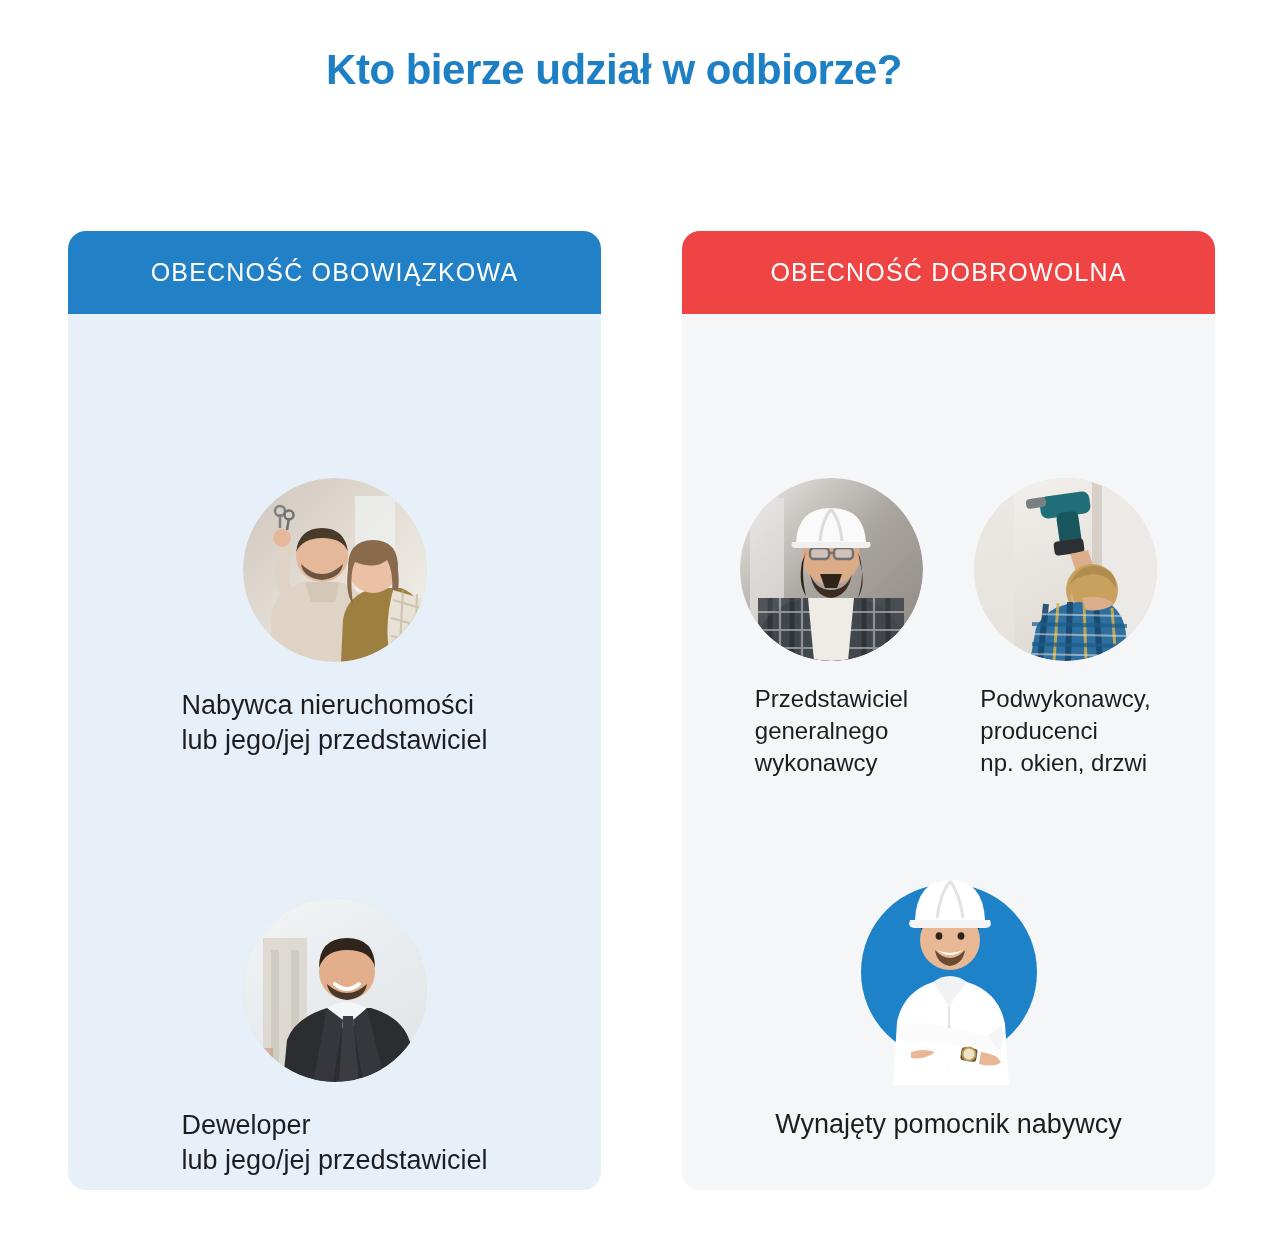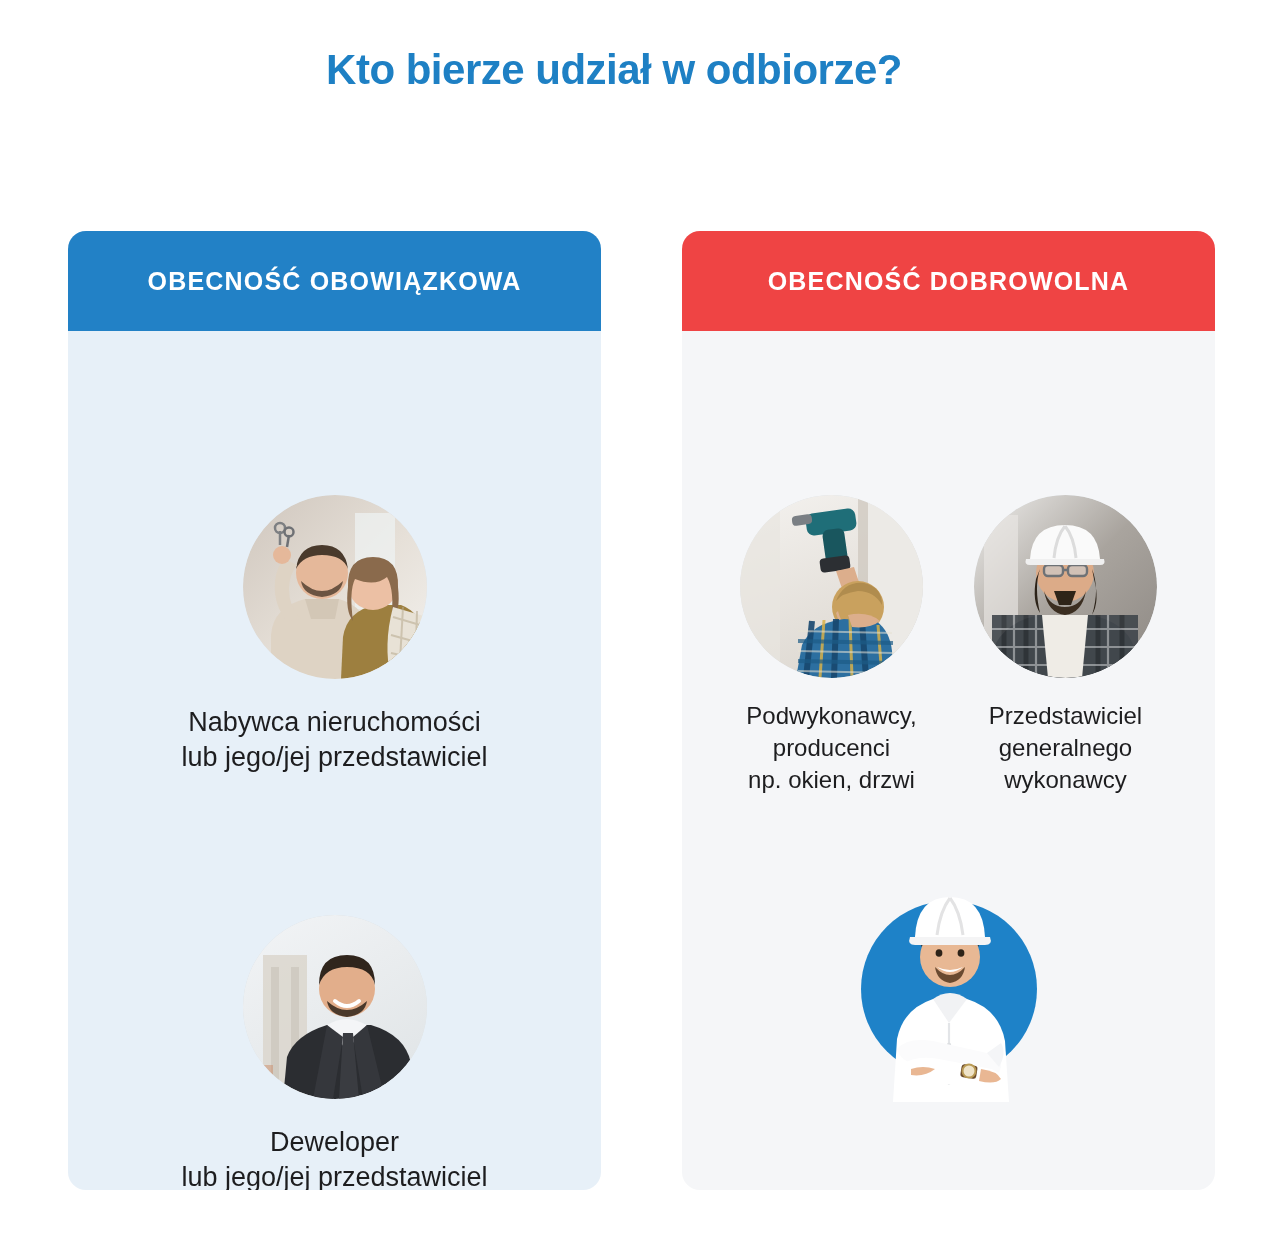--- a/index.html
+++ b/index.html
@@ -21,43 +21,43 @@
   
   .card{
     position:absolute;
     border-radius:18px;
     overflow:hidden;
   }
   .card-mandatory{ left:68px;  top:231px; width:533px; height:959px; background:#E7F0F8; }
   .card-voluntary{ left:682px; top:231px; width:533px; height:959px; background:#F5F6F8; }
 
   .card-header{
-    height:100px;
+    height:83px;
     display:flex; align-items:center; justify-content:center;
     color:#ffffff;
-    font-size:25px; font-weight:bold; letter-spacing:1.2px;
+    font-size:25px; font-weight:normal; letter-spacing:1.2px;
   }
   .hdr-blue{ background:#2281C6; }
   .hdr-gray{ background:#ef4444; }
 
   .card-body{ position:relative; width:100%; }
 
   
   .person{ display:flex; flex-direction:column; align-items:center; }
 
   .photo{
     border-radius:50%;
     overflow:hidden;
     position:relative;
     background:#dfe3e6;
   }
   .photo svg{ display:block; }
 
   .caption{
-    text-align:center;
+    text-align:left;
     color:#1d1d1f;
     line-height:1.30;
     white-space:pre-line;
   }
 
   
   .p-buyer{ position:absolute; left:0; top:164px; width:100%; }
   .p-buyer .photo{ width:184px; height:184px; }
   .p-buyer .caption{ margin-top:26px; font-size:27px; }
 
@@ -188,20 +188,81 @@
     <div class="card-header hdr-gray">OBECNOŚĆ DOBROWOLNA</div>
 
     <div class="card-body">
 
       <div class="row-two">
 
         <div class="person">
           <div class="photo">
             <svg width="183" height="183" viewBox="0 0 183 183" role="img">
               <defs>
+                <clipPath id="cl3">
+                    <circle cx="91.5" cy="91.5" r="91.5"></circle>
+                  </clipPath>
+                <linearGradient id="bg3" x1="0" y1="0" x2="1" y2="1">
+                  <stop offset="0" stop-color="#efeeec"></stop>
+                  <stop offset="0.5" stop-color="#a9a49e"></stop>
+                  <stop offset="1" stop-color="#8d8883"></stop>
+                </linearGradient>
+              </defs>
+              <g clip-path="url(#cl3)">
+                <rect width="183" height="183" fill="url(#bg3)"></rect>
+                <rect x="10" y="20" width="34" height="163" fill="#e9e7e3" opacity="0.65"></rect>
+
+                <path d="M18 183 L22 148 Q34 126 66 120 L118 120 Q152 128 160 152 L164 183 Z" fill="#4a4f55"></path>
+                <g opacity="0.9">
+                  <rect x="18" y="120" width="146" height="63" fill="#41464c"></rect>
+                  <g stroke="#2a2e33" stroke-width="5" opacity="0.85">
+                    <path d="M30 120 L30 183"></path>
+                      <path d="M52 120 L52 183"></path>
+                    <path d="M124 120 L124 183"></path>
+                      <path d="M148 120 L148 183"></path>
+                  </g>
+                  <g stroke="#cfd2d4" stroke-width="2.2" opacity="0.6">
+                    <path d="M40 120 L40 183"></path>
+                      <path d="M62 120 L62 183"></path>
+                    <path d="M134 120 L134 183"></path>
+                    <path d="M18 134 L164 134"></path>
+                      <path d="M18 152 L164 152"></path>
+                      <path d="M18 170 L164 170"></path>
+                  </g>
+                </g>
+                <path d="M68 120 L114 120 L108 183 L74 183 Z" fill="#efece6"></path>
+
+                <circle cx="91" cy="78" r="29" fill="#dcab88"></circle>
+                <path d="M62 84 Q58 106 66 118 Q60 92 66 74 Z" fill="#2c2319"></path>
+                <path d="M120 84 Q126 106 118 120 Q126 94 118 74 Z" fill="#2c2319"></path>
+                <path d="M70 96 Q74 118 91 120 Q108 118 112 96 Q106 112 91 112 Q76 112 70 96 Z" fill="#3b2e21"></path>
+                <path d="M80 96 L102 96 L97 110 L85 110 Z" fill="#2e2418"></path>
+
+                <g stroke="#6e7276" stroke-width="2.4" fill="#c9d4dc" fill-opacity="0.55">
+                  <rect x="70" y="70" width="19" height="11" rx="4"></rect>
+                  <rect x="94" y="70" width="19" height="11" rx="4"></rect>
+                </g>
+                <path d="M89 75 L94 75" stroke="#6e7276" stroke-width="2.4"></path>
+
+                <path d="M56 64 Q58 30 91 30 Q124 30 126 64 Z" fill="#fafafa"></path>
+                <path d="M52 64 L130 64 Q132 70 126 70 L56 70 Q50 70 52 64 Z" fill="#f0f0f0"></path>
+                <path d="M91 31 Q100 42 102 63" stroke="#dcdcdc" stroke-width="3" fill="none"></path>
+                <path d="M91 31 Q82 42 80 63" stroke="#dcdcdc" stroke-width="3" fill="none"></path>
+              </g>
+            </svg>
+          </div>
+          <div class="caption">Przedstawiciel
+generalnego
+wykonawcy</div>
+        </div>
+
+        <div class="person">
+          <div class="photo">
+            <svg width="183" height="183" viewBox="0 0 183 183" role="img">
+              <defs>
                 <clipPath id="cl4">
                     <circle cx="91.5" cy="91.5" r="91.5"></circle>
                   </clipPath>
                 <linearGradient id="bg4" x1="0" y1="0" x2="0.4" y2="1">
                   <stop offset="0" stop-color="#f4f2ef"></stop>
                   <stop offset="1" stop-color="#ded9d2"></stop>
                 </linearGradient>
               </defs>
               <g clip-path="url(#cl4)">
                 <rect width="183" height="183" fill="url(#bg4)"></rect>
@@ -245,81 +306,20 @@
                 </g>
                 <path d="M108 120 Q128 116 140 126 Q130 134 112 132 Z" fill="#dcae8c"></path>
               </g>
             </svg>
           </div>
           <div class="caption">Podwykonawcy,
 producenci
 np. okien, drzwi</div>
         </div>
 
-        <div class="person">
-          <div class="photo">
-            <svg width="183" height="183" viewBox="0 0 183 183" role="img">
-              <defs>
-                <clipPath id="cl3">
-                    <circle cx="91.5" cy="91.5" r="91.5"></circle>
-                  </clipPath>
-                <linearGradient id="bg3" x1="0" y1="0" x2="1" y2="1">
-                  <stop offset="0" stop-color="#efeeec"></stop>
-                  <stop offset="0.5" stop-color="#a9a49e"></stop>
-                  <stop offset="1" stop-color="#8d8883"></stop>
-                </linearGradient>
-              </defs>
-              <g clip-path="url(#cl3)">
-                <rect width="183" height="183" fill="url(#bg3)"></rect>
-                <rect x="10" y="20" width="34" height="163" fill="#e9e7e3" opacity="0.65"></rect>
-
-                <path d="M18 183 L22 148 Q34 126 66 120 L118 120 Q152 128 160 152 L164 183 Z" fill="#4a4f55"></path>
-                <g opacity="0.9">
-                  <rect x="18" y="120" width="146" height="63" fill="#41464c"></rect>
-                  <g stroke="#2a2e33" stroke-width="5" opacity="0.85">
-                    <path d="M30 120 L30 183"></path>
-                      <path d="M52 120 L52 183"></path>
-                    <path d="M124 120 L124 183"></path>
-                      <path d="M148 120 L148 183"></path>
-                  </g>
-                  <g stroke="#cfd2d4" stroke-width="2.2" opacity="0.6">
-                    <path d="M40 120 L40 183"></path>
-                      <path d="M62 120 L62 183"></path>
-                    <path d="M134 120 L134 183"></path>
-                    <path d="M18 134 L164 134"></path>
-                      <path d="M18 152 L164 152"></path>
-                      <path d="M18 170 L164 170"></path>
-                  </g>
-                </g>
-                <path d="M68 120 L114 120 L108 183 L74 183 Z" fill="#efece6"></path>
-
-                <circle cx="91" cy="78" r="29" fill="#dcab88"></circle>
-                <path d="M62 84 Q58 106 66 118 Q60 92 66 74 Z" fill="#2c2319"></path>
-                <path d="M120 84 Q126 106 118 120 Q126 94 118 74 Z" fill="#2c2319"></path>
-                <path d="M70 96 Q74 118 91 120 Q108 118 112 96 Q106 112 91 112 Q76 112 70 96 Z" fill="#3b2e21"></path>
-                <path d="M80 96 L102 96 L97 110 L85 110 Z" fill="#2e2418"></path>
-
-                <g stroke="#6e7276" stroke-width="2.4" fill="#c9d4dc" fill-opacity="0.55">
-                  <rect x="70" y="70" width="19" height="11" rx="4"></rect>
-                  <rect x="94" y="70" width="19" height="11" rx="4"></rect>
-                </g>
-                <path d="M89 75 L94 75" stroke="#6e7276" stroke-width="2.4"></path>
-
-                <path d="M56 64 Q58 30 91 30 Q124 30 126 64 Z" fill="#fafafa"></path>
-                <path d="M52 64 L130 64 Q132 70 126 70 L56 70 Q50 70 52 64 Z" fill="#f0f0f0"></path>
-                <path d="M91 31 Q100 42 102 63" stroke="#dcdcdc" stroke-width="3" fill="none"></path>
-                <path d="M91 31 Q82 42 80 63" stroke="#dcdcdc" stroke-width="3" fill="none"></path>
-              </g>
-            </svg>
-          </div>
-          <div class="caption">Przedstawiciel
-generalnego
-wykonawcy</div>
-        </div>
-
       </div>
 
       <div class="person p-helper">
         <div class="helper-art">
           <div class="helper-disc"></div>
           <svg class="helper-fig" width="200" height="229" viewBox="0 0 200 229" role="img">
 
             <path d="M44 229 L48 166 Q54 136 84 126 L118 126 Q150 136 156 168 L160 229 Z" fill="#ffffff"></path>
             <path d="M84 126 L100 150 L118 126 Q110 120 101 120 Q92 120 84 126 Z" fill="#f1f2f4"></path>
             <path d="M100 150 L100 212" stroke="#e3e5e8" stroke-width="2.2"></path>
@@ -341,18 +341,19 @@
             <path d="M88 94 Q101 104 114 94 Q101 100 88 94 Z" fill="#ffffff"></path>
             <ellipse cx="90" cy="80" rx="3.4" ry="3.8" fill="#2e2318"></ellipse>
             <ellipse cx="112" cy="80" rx="3.4" ry="3.8" fill="#2e2318"></ellipse>
 
             <path d="M66 64 Q68 24 101 24 Q134 24 136 64 Z" fill="#ffffff"></path>
             <path d="M61 64 L141 64 Q144 72 136 72 L66 72 Q58 72 61 64 Z" fill="#f4f4f5"></path>
             <path d="M101 25 Q111 38 114 62" stroke="#e3e3e4" stroke-width="3" fill="none"></path>
             <path d="M101 25 Q91 38 88 62" stroke="#e3e3e4" stroke-width="3" fill="none"></path>
           </svg>
         </div>
+        <div class="caption">Wynajęty pomocnik nabywcy</div>
       </div>
 
     </div>
   </div>
 
 </div>
 
 </body></html>

